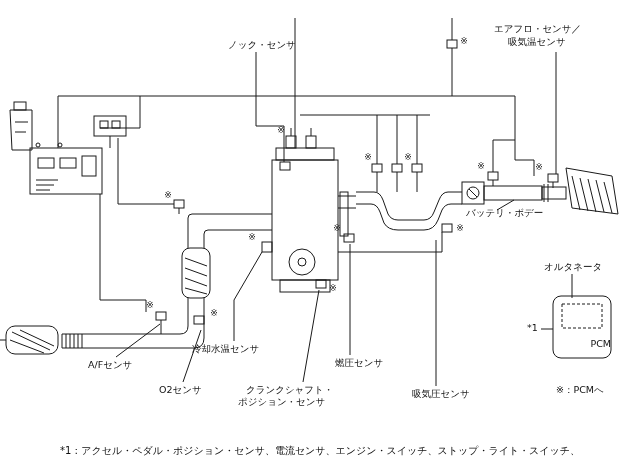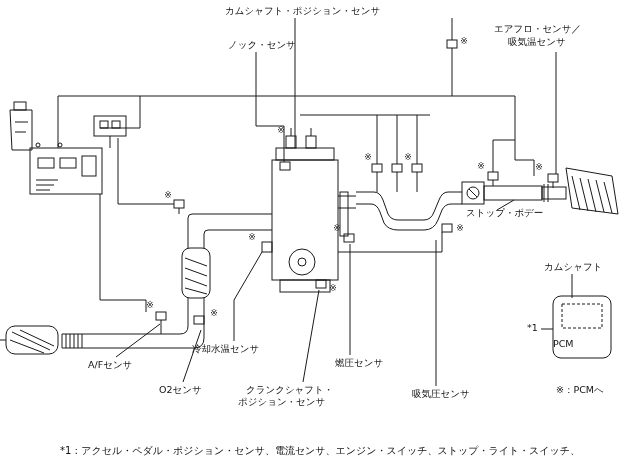--- a/index.html
+++ b/index.html
@@ -2,21 +2,21 @@
 <html><head>
 <meta charset="utf-8">
 <style>
   html,body{margin:0;padding:0;background:#fff;}
   .stage{
     position:relative;width:627px;height:456px;background:#fff;
     font-family:"DejaVu Sans","Liberation Sans",sans-serif;color:#111;overflow:hidden;
   }
   svg.diagram{position:absolute;left:0;top:0;}
   .lbl{position:absolute;font-size:9.5px;line-height:1.2;white-space:nowrap;color:#111;}
-  .lbl.center{text-align:left;}
+  .lbl.center{text-align:right;}
   .footnote{position:absolute;font-size:10px;white-space:nowrap;color:#111;}
 </style>
 </head>
 <body>
 
 <div class="stage">
 
   <svg class="diagram" width="627" height="456" viewBox="0 0 627 456">
     <g fill="none" stroke="#1a1a1a" stroke-width="1">
 
@@ -154,26 +154,25 @@
         <text x="368" y="160">※</text>
         <text x="408" y="160">※</text>
         <text x="460" y="231">※</text>
         <text x="481" y="169">※</text>
         <text x="539" y="170">※</text>
         <text x="464" y="44">※</text>
       </g>
     </g>
   </svg>
 
-  <div class="lbl" style="left:225px;top:5px">カムシャフト・ポジション・センサ</div>
   <div class="lbl" style="left:494px;top:23px">エアフロ・センサ／</div>
   <div class="lbl" style="left:508px;top:36px">吸気温センサ</div>
   <div class="lbl" style="left:228px;top:39px">ノック・センサ</div>
-  <div class="lbl" style="left:466px;top:207px">ストップ・ボデー</div>
-  <div class="lbl" style="left:544px;top:261px">カムシャフト</div>
+  <div class="lbl" style="left:466px;top:207px">バッテリ・ボデー</div>
+  <div class="lbl" style="left:544px;top:261px">オルタネータ</div>
   <div class="lbl" style="left:527px;top:322px">*1</div>
   <div class="lbl center" style="left:553px;top:338px;width:58px">PCM</div>
   <div class="lbl" style="left:88px;top:359px">A/Fセンサ</div>
   <div class="lbl" style="left:192px;top:343px">冷却水温センサ</div>
   <div class="lbl" style="left:335px;top:357px">燃圧センサ</div>
   <div class="lbl" style="left:159px;top:384px">O2センサ</div>
   <div class="lbl" style="left:246px;top:384px">クランクシャフト・</div>
   <div class="lbl" style="left:238px;top:396px">ポジション・センサ</div>
   <div class="lbl" style="left:412px;top:388px">吸気圧センサ</div>
   <div class="lbl" style="left:556px;top:384px">※：PCMへ</div>

